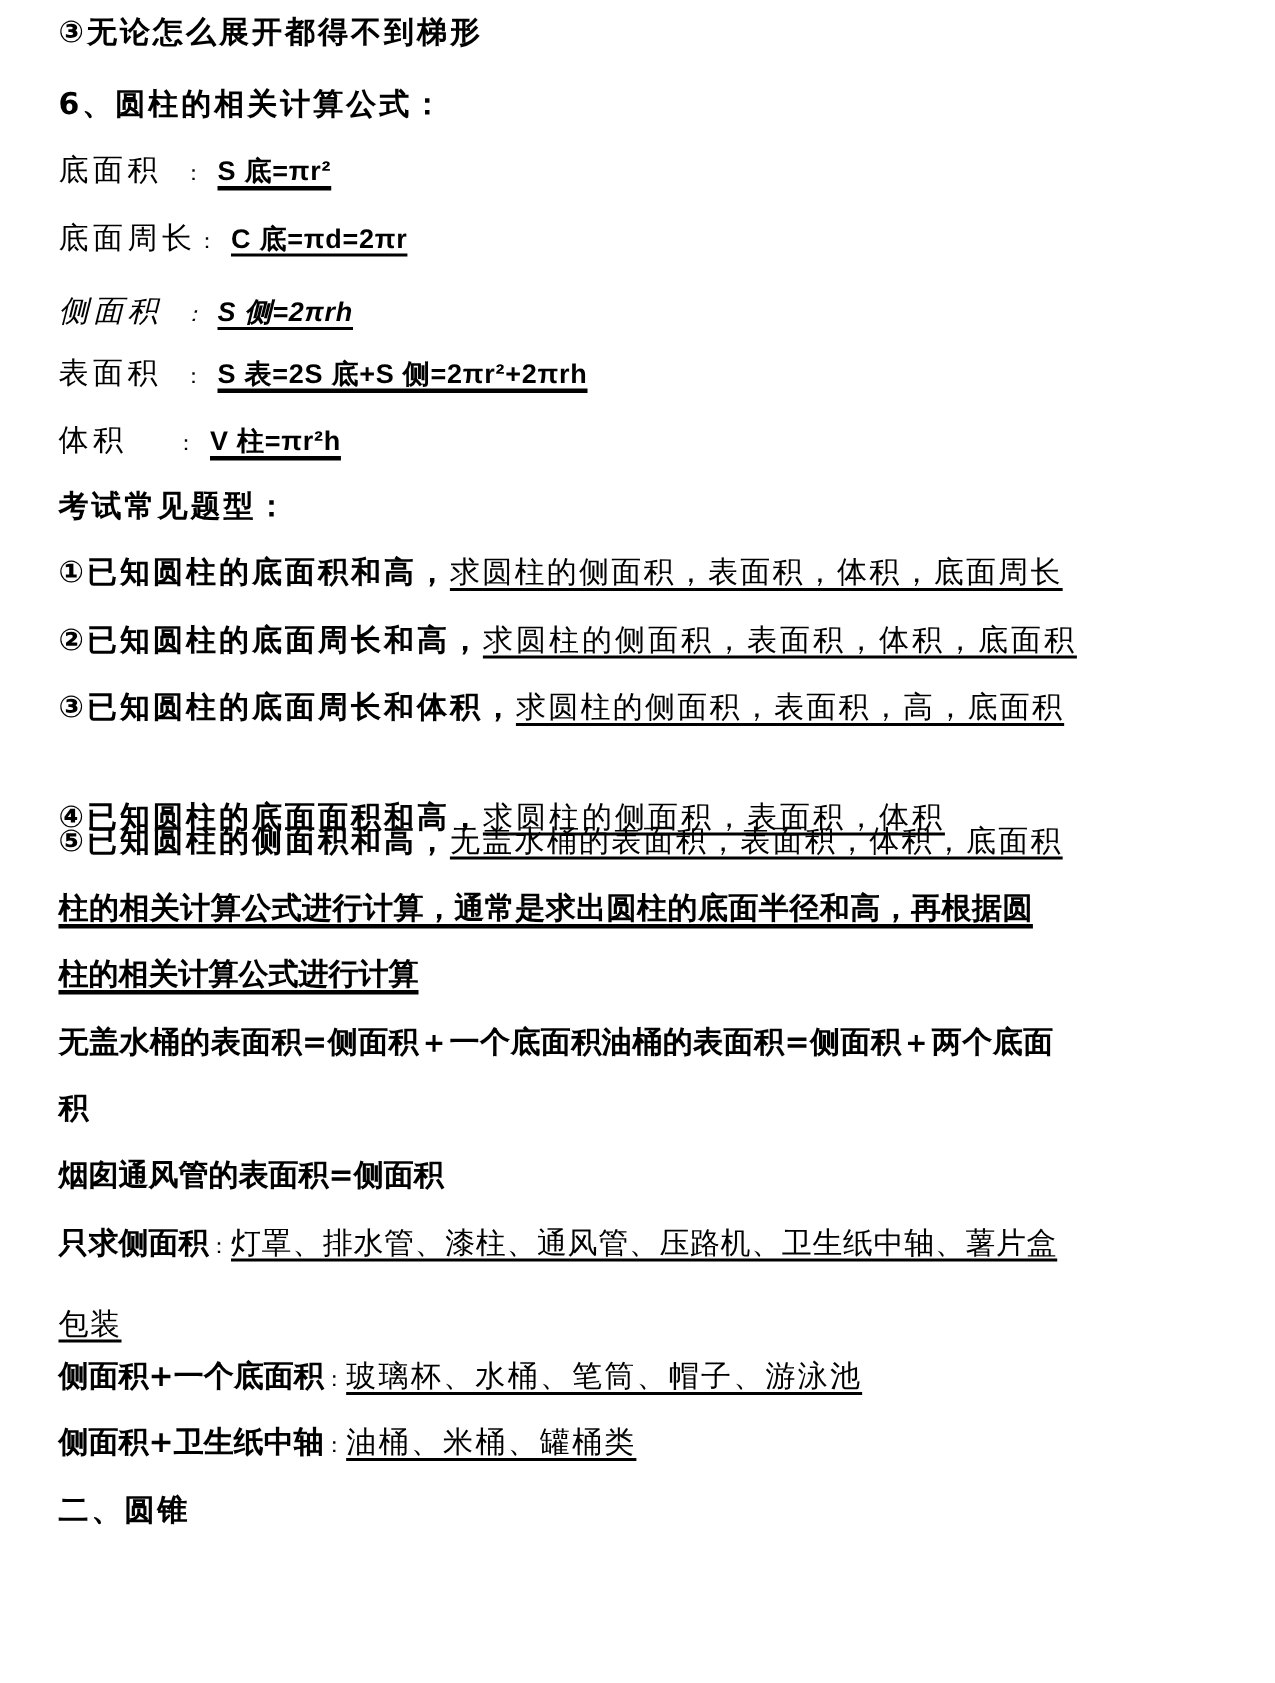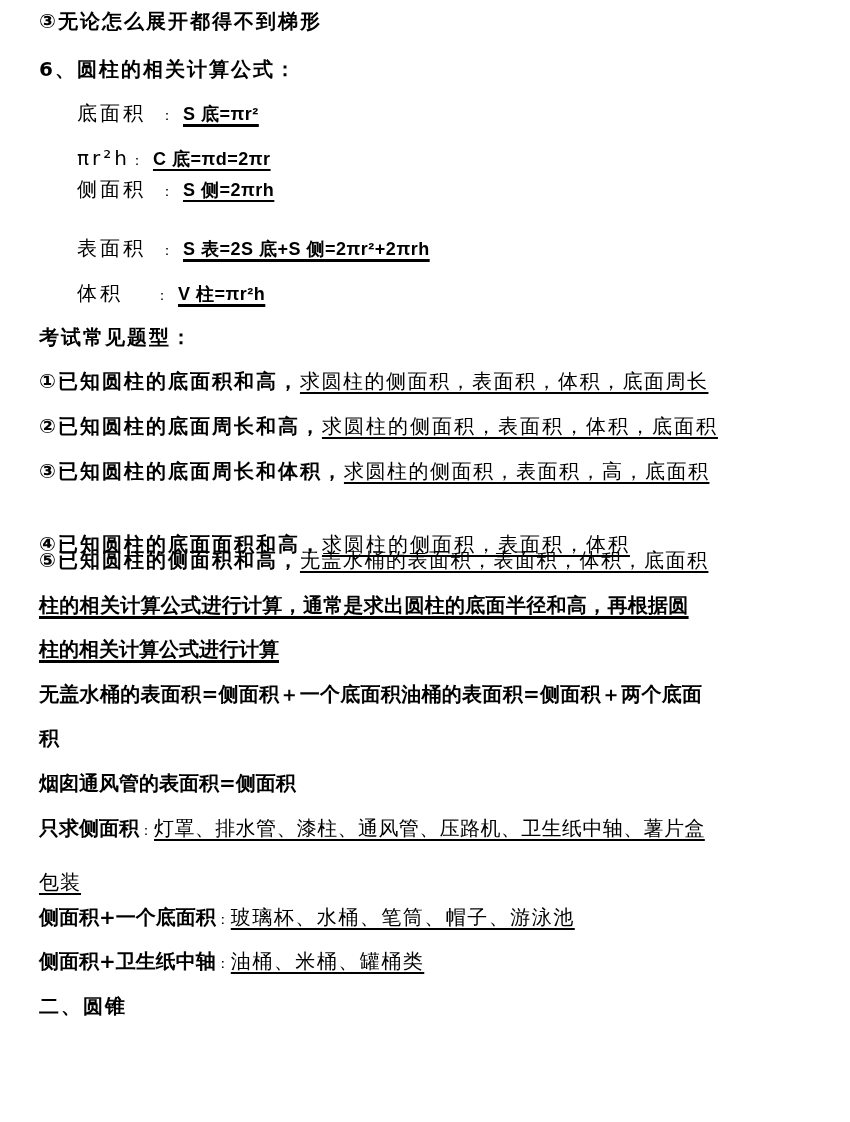--- a/index.html
+++ b/index.html
@@ -19,42 +19,42 @@
       position: absolute;
       left: 39px;
       white-space: nowrap;
       font-size: 20px;
       line-height: 26px;
       letter-spacing: 1px;
     }
     .u { text-decoration: underline; text-decoration-thickness: 2px; text-underline-offset: 4px; }
     .uthick { text-decoration: underline; text-decoration-thickness: 3px; text-underline-offset: 4px; }
     .formula { font-family: "Liberation Sans", sans-serif; font-weight: bold; font-size: 18px; letter-spacing: 0.5px; }
-    .label { letter-spacing: 3px; margin-left: 38px; }
+    .label { letter-spacing: 3px; }
     .colon { display: inline-block; font-size: 14px; margin: 0 8px 0 4px; }
     .heavy { font-weight: bold; letter-spacing: 2px; }
     .tight { letter-spacing: 0px; font-weight: bold; }
     .sep { font-size: 14px; }
   </style>
 </head>
 <body>
 
 <div class="line heavy" style="top:8px;">③无论怎么展开都得不到梯形</div>
 
 <div class="line heavy" style="top:56px;">6、圆柱的相关计算公式：</div>
 
 <div class="line" style="top:100px;">
   <span class="label">底面积</span><span class="colon" style="margin-left:14px;">：</span><span class="formula uthick">S 底=πr²</span>
 </div>
 
 <div class="line" style="top:145px;">
-  <span class="label">πr²h</span><span class="colon" style="margin-left:0px;">：</span><span class="formula u">C 底=πd=2πr</span>
+  <span class="label">底面周长</span><span class="colon" style="margin-left:0px;">：</span><span class="formula u">C 底=πd=2πr</span>
 </div>
 
-<div class="line" style="top:176px;">
+<div class="line" style="top:194px;font-style:italic;">
   <span class="label">侧面积</span><span class="colon" style="margin-left:14px;">：</span><span class="formula u">S 侧=2πrh</span>
 </div>
 
 <div class="line" style="top:235px;">
   <span class="label">表面积</span><span class="colon" style="margin-left:14px;">：</span><span class="formula uthick">S 表=2S 底+S 侧=2πr²+2πrh</span>
 </div>
 
 <div class="line" style="top:280px;">
   <span class="label">体积</span><span class="colon" style="margin-left:32px;">：</span><span class="formula uthick">V 柱=πr²h</span>
 </div>

